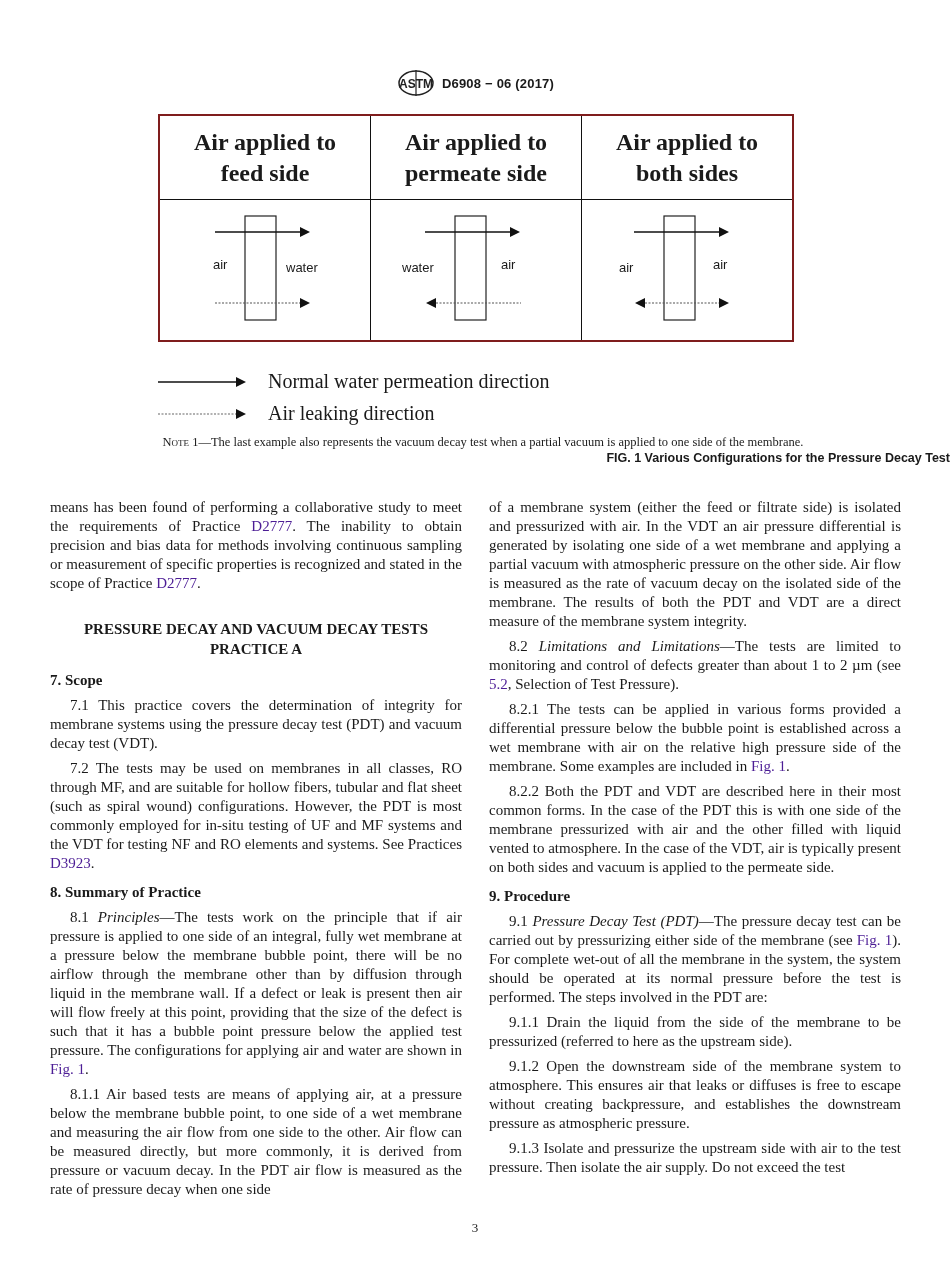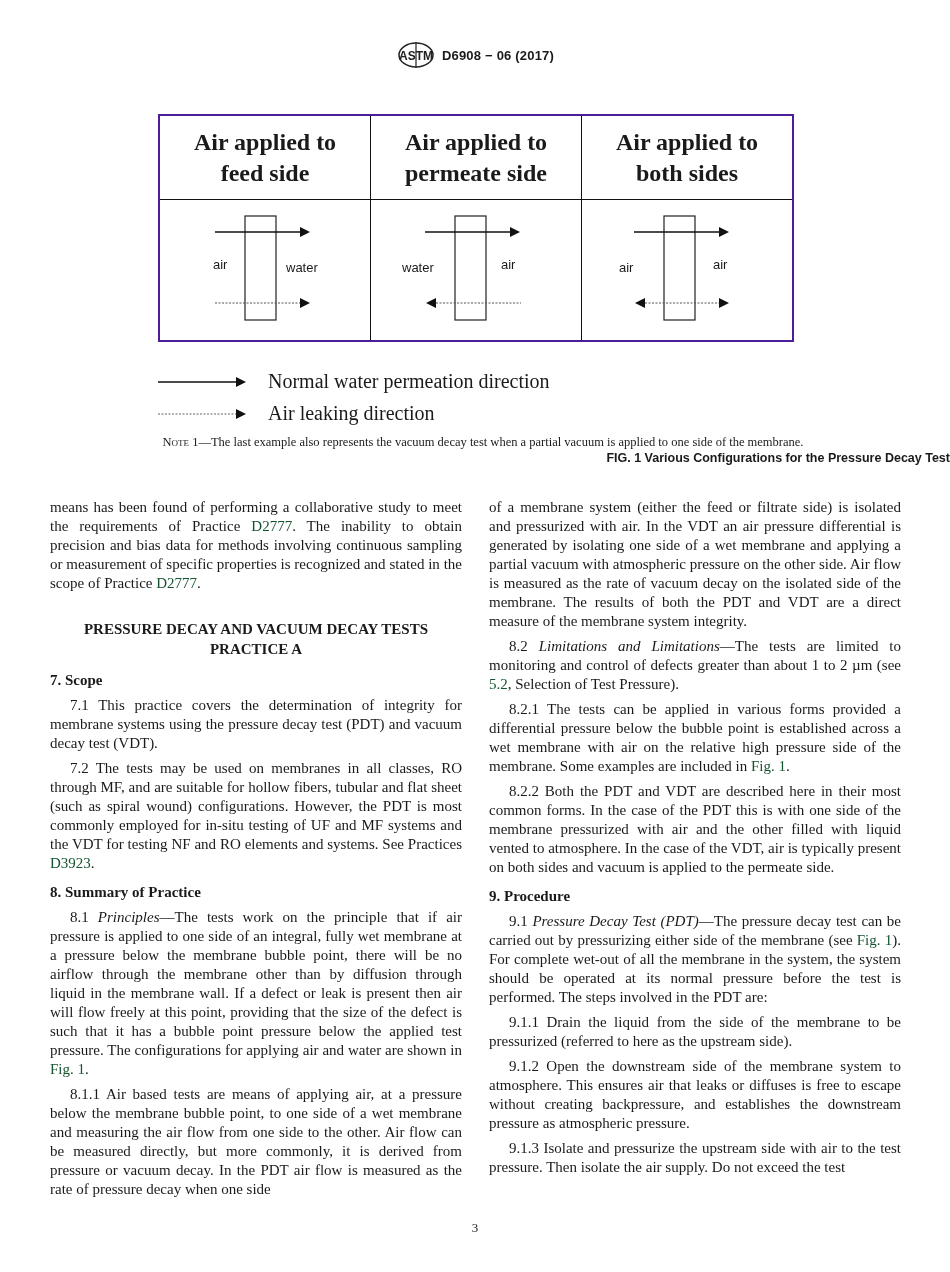--- a/index.html
+++ b/index.html
@@ -1,22 +1,22 @@
 <!DOCTYPE html>
 <html><head>
 <meta charset="utf-8">
 <style>
   html, body { margin: 0; padding: 0; background: #ffffff; }
   body { width: 950px; height: 1272px; position: relative; overflow: hidden; color: #1a1a1a; font-family: "Liberation Serif", serif; }
-  .header { position: absolute; top: 40px; left: 0; width: 950px; text-align: center; }
+  .header { position: absolute; top: 68px; left: 0; width: 950px; text-align: center; }
   .header-inner { display: inline-flex; align-items: center; gap: 6px; }
   .logo { width: 40px; height: 30px; display: inline-block; }
   .doc-id { font-family: "Liberation Sans", sans-serif; font-weight: bold; font-size: 13px; letter-spacing: 0.2px; }
 
-  .figure { position: absolute; left: 158px; top: 114px; width: 636px; height: 228px; border: 2px solid #4c1d95; box-sizing: border-box; display: flex; }
+  .figure { position: absolute; left: 158px; top: 114px; width: 636px; height: 228px; border: 2px solid #7f1d1d; box-sizing: border-box; display: flex; }
   .fig-col { flex: 1; border-right: 1.5px solid #111; display: flex; flex-direction: column; }
   .fig-col:last-child { border-right: none; }
   .fig-head { height: 83px; border-bottom: 1.5px solid #111; display: flex; align-items: center; justify-content: center; text-align: center; font-weight: bold; font-size: 24px; line-height: 31px; font-family: "Liberation Serif", serif; }
   .fig-body { flex: 1; position: relative; }
   .fig-body svg { position: absolute; left: 0; top: 0; }
   .fig-label { position: absolute; font-size: 13px; font-family: Liberation Sans, sans-serif; }
 
   .legend { position: absolute; left: 158px; top: 370px; }
   .legend-row { position: relative; height: 32px; }
   .legend-row svg { position: absolute; left: 0; top: 4px; }
@@ -26,21 +26,21 @@
   .note .smallcaps { font-variant: small-caps; }
   .caption { position: absolute; top: 451px; left: 0; width: 950px; text-align: right; font-family: "Liberation Sans", sans-serif; font-weight: bold; font-size: 12.5px; }
 
   .col { position: absolute; top: 498px; width: 412px; font-size: 15px; line-height: 19px; text-align: justify; }
   .col.left { left: 50px; }
   .col.right { left: 489px; }
   .col p { margin: 0 0 6px 0; text-indent: 20px; }
   .col p.noindent { text-indent: 0; }
   .section-head { font-weight: bold; margin: 10px 0 6px 0; }
   .practice-title { text-align: center; font-weight: bold; margin: 26px 0 12px 0; line-height: 20px; }
-  .link { color: #14532d; }
+  .link { color: #4c1d95; }
   .page-num { position: absolute; top: 1220px; left: 0; width: 950px; text-align: center; font-size: 13px; }
 </style>
 </head>
 <body>
 
 <div class="header">
   <div class="header-inner">
     <span class="logo">
       <svg width="40" height="30" viewBox="0 0 40 30">
         <ellipse cx="20" cy="15" rx="17" ry="12" fill="none" stroke="#222" stroke-width="1.5"></ellipse>

